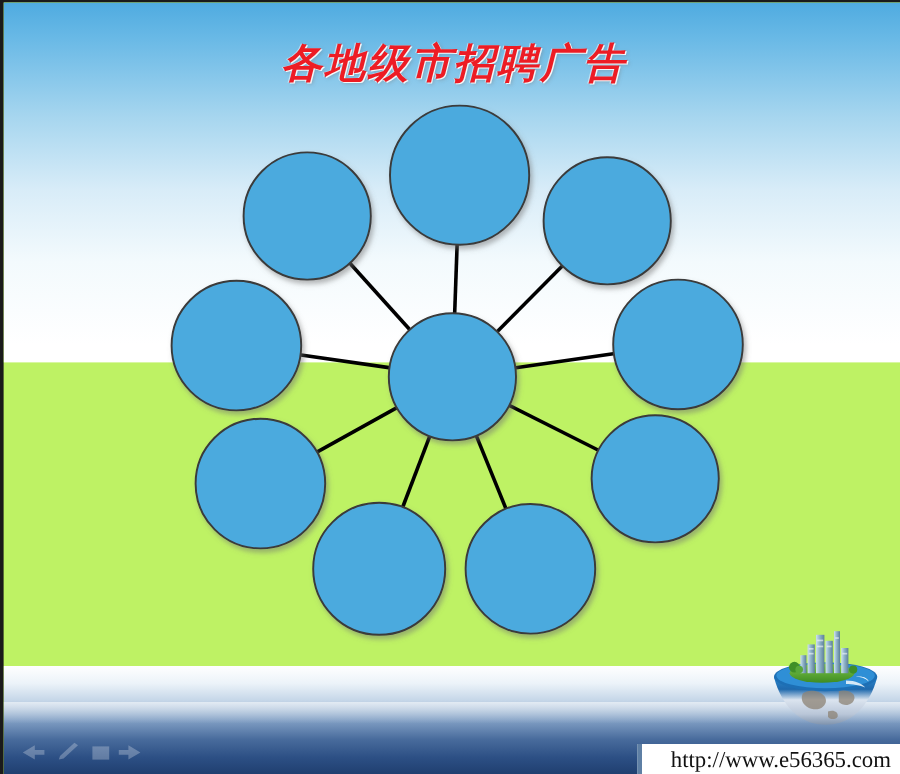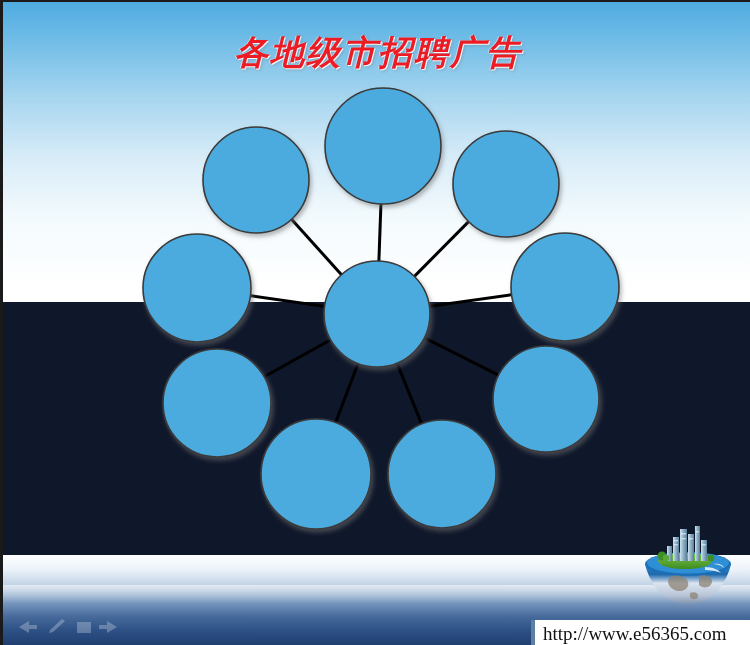--- a/index.html
+++ b/index.html
@@ -6,21 +6,21 @@
     margin: 0;
     padding: 0;
     background: #ffffff;
   }
   #slide {
     position: relative;
     width: 750px;
     height: 645px;
     overflow: hidden;
     font-family: "Liberation Sans", sans-serif;
-    background: #0f172a;
+    background: #bef264;
     border-left: 3px solid #1a1a1a;
     border-top: 2px solid #1a1a1a;
     box-sizing: border-box;
   }
 
   
   .bg-sky {
     position: absolute;
     left: 0; top: 0;
     width: 750px;
@@ -110,21 +110,21 @@
     background: #ffffff;
     border-left: 4px solid #5e7fa4;
     box-sizing: border-box;
     display: flex;
     align-items: center;
   }
   .url-text {
     font-family: "Liberation Serif", "DejaVu Serif", serif;
     font-size: 19px;
     color: #111111;
-    padding-left: 8px;
+    padding-left: 24px;
     white-space: nowrap;
   }
 </style>
 </head>
 <body>
 
 <div id="slide">
 
   <div class="bg-sky"></div>
   <div class="bg-water"></div>

